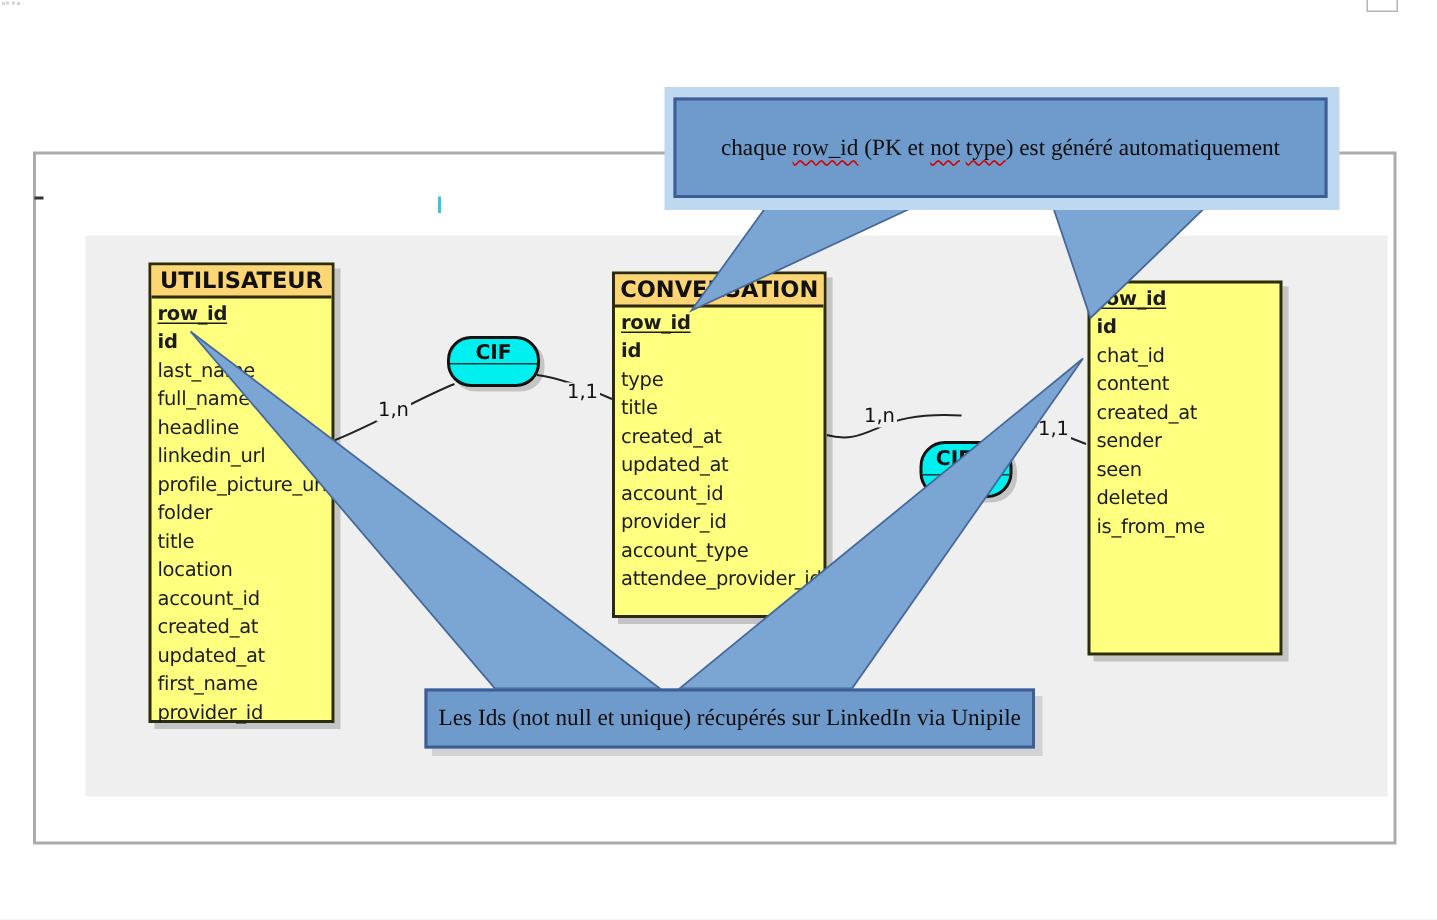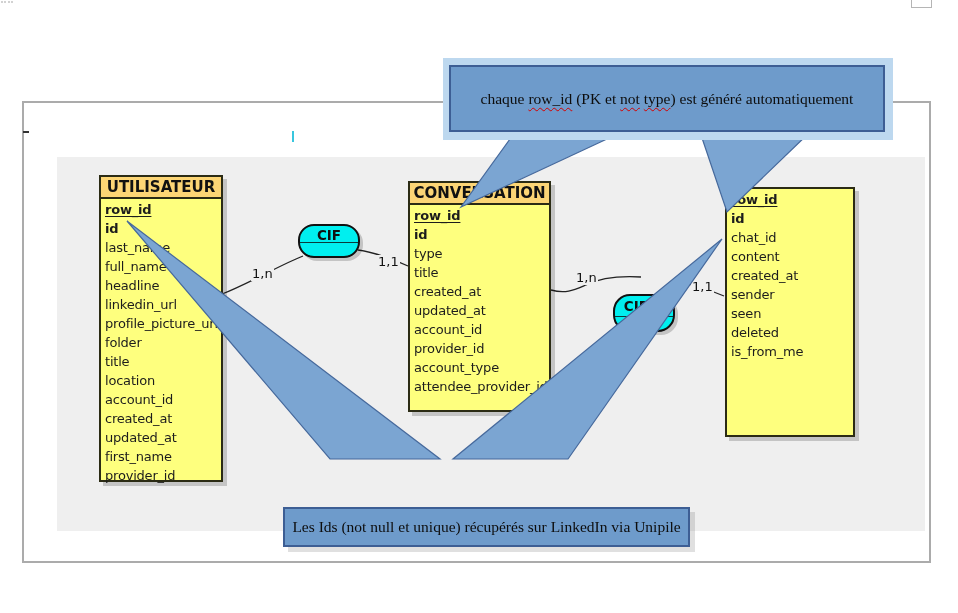--- a/index.html
+++ b/index.html
@@ -52,21 +52,21 @@
   #card-4{left:691px;top:280px;}
 
   
   #selection-halo{left:443px;top:58px;width:450px;height:82px;background:var(--halo);z-index:5;}
   .callout{background:var(--callout-fill);border:2px solid var(--callout-border);
            color:#0d0d0d;font-family:"Liberation Serif", serif;font-size:15.5px;z-index:6;}
   #callout-top{left:449px;top:65px;width:432px;height:63px;display:flex;flex-direction:column;
            justify-content:center;text-align:center;}
   #callout-top .line{line-height:21px;}
   #callout-bottom{left:283px;top:459px;width:403px;height:36px;display:flex;align-items:center;
-           justify-content:center;text-align:center;box-shadow:5px 5px 0 rgba(0,0,0,0.12);margin-top:48px;}
+           justify-content:center;text-align:center;box-shadow:5px 5px 0 rgba(0,0,0,0.12);}
   .sq{text-decoration:underline;text-decoration-style:wavy;text-decoration-color:#d40000;
       text-decoration-thickness:1px;text-underline-offset:2.5px;}
 
   
   #dash-mark{left:23px;top:131px;width:6px;height:2px;background:#333;z-index:7;}
   #text-caret{left:292px;top:131px;width:2px;height:11px;background:#38c6de;z-index:7;}
   #corner-artifact{left:911px;top:-3px;width:19px;height:9px;border:1px solid #b5b5b5;background:#fff;z-index:7;}
   #page-corner-mark{left:1px;top:1px;width:12px;height:4px;z-index:7;
       border-top:2px dotted #d2d2d2;}
 </style>

